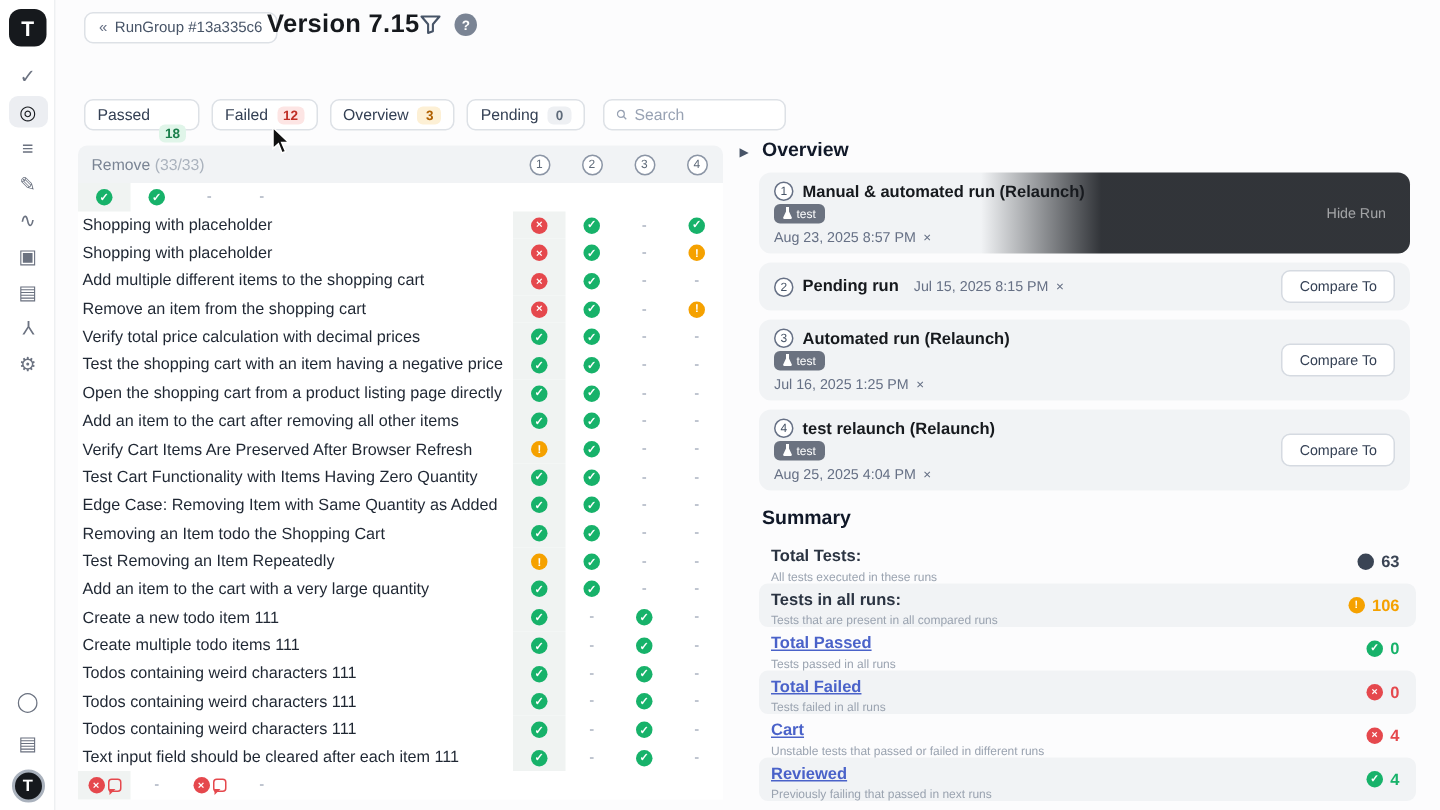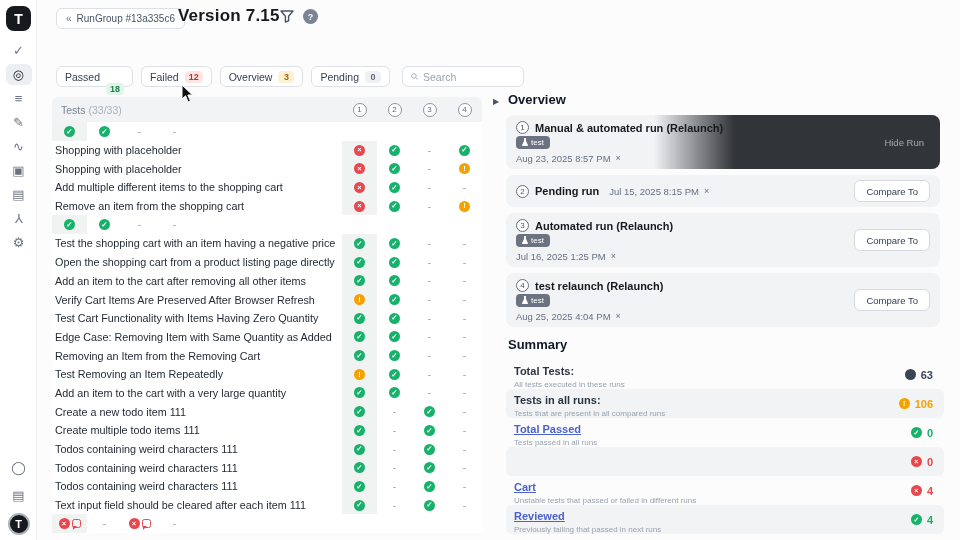--- a/index.html
+++ b/index.html
@@ -147,21 +147,21 @@
       <svg width="11" height="11" viewBox="0 0 11 11">
           <circle cx="4.6" cy="4.6" r="3.6" fill="none" stroke="#98a2b3" stroke-width="1.3"></circle>
           <line x1="7.4" y1="7.4" x2="10.2" y2="10.2" stroke="#98a2b3" stroke-width="1.3"></line>
         </svg>
       <input type="text" placeholder="Search" style="">
     </div>
   </div>
 
   <div id="table">
     <div id="thead">
-      <span>Tests</span>
+      <span>Remove</span>
       <span class="cnt">(33/33)</span>
       <div id="colheads">
           <div class="colh">
             <span>1</span>
           </div>
           <div class="colh">
             <span>2</span>
           </div>
           <div class="colh">
             <span>3</span>
@@ -226,20 +226,21 @@
           </span>
           <span class="tcell">
             <span class="sic" style="background: rgb(23, 178, 106);">✓</span>
           </span>
           <span class="tcell dash">-</span>
           <span class="tcell">
             <span class="sic" style="background: rgb(245, 161, 0);">!</span>
           </span>
         </div>
         <div class="trow">
+          <span class="tname">Verify total price calculation with decimal prices</span>
           <span class="tcell first">
             <span class="sic" style="background: rgb(23, 178, 106);">✓</span>
           </span>
           <span class="tcell">
             <span class="sic" style="background: rgb(23, 178, 106);">✓</span>
           </span>
           <span class="tcell dash">-</span>
           <span class="tcell dash">-</span>
         </div>
         <div class="trow">
@@ -302,21 +303,21 @@
           <span class="tcell first">
             <span class="sic" style="background: rgb(23, 178, 106);">✓</span>
           </span>
           <span class="tcell">
             <span class="sic" style="background: rgb(23, 178, 106);">✓</span>
           </span>
           <span class="tcell dash">-</span>
           <span class="tcell dash">-</span>
         </div>
         <div class="trow">
-          <span class="tname">Removing an Item from the Removing Cart</span>
+          <span class="tname">Removing an Item todo the Shopping Cart</span>
           <span class="tcell first">
             <span class="sic" style="background: rgb(23, 178, 106);">✓</span>
           </span>
           <span class="tcell">
             <span class="sic" style="background: rgb(23, 178, 106);">✓</span>
           </span>
           <span class="tcell dash">-</span>
           <span class="tcell dash">-</span>
         </div>
         <div class="trow">
@@ -521,20 +522,21 @@
             </div>
           </div>
           <div class="sum-row">
             <div class="sum-left"><a class="sum-label link">Total Passed</a><div class="sum-desc">Tests passed in all runs</div></div>
             <div class="sum-right">
               <span class="cic" style="background: rgb(23, 178, 106);">✓</span>
               <b style="color: rgb(23, 178, 106);">0</b>
             </div>
           </div>
           <div class="sum-row alt">
+            <div class="sum-left"><a class="sum-label link">Total Failed</a><div class="sum-desc">Tests failed in all runs</div></div>
             <div class="sum-right">
               <span class="cic" style="background: rgb(229, 72, 77);">×</span>
               <b style="color: rgb(229, 72, 77);">0</b>
             </div>
           </div>
           <div class="sum-row">
             <div class="sum-left"><a class="sum-label link">Cart</a><div class="sum-desc">Unstable tests that passed or failed in different runs</div></div>
             <div class="sum-right">
               <span class="cic" style="background: rgb(229, 72, 77);">×</span>
               <b style="color: rgb(229, 72, 77);">4</b>

